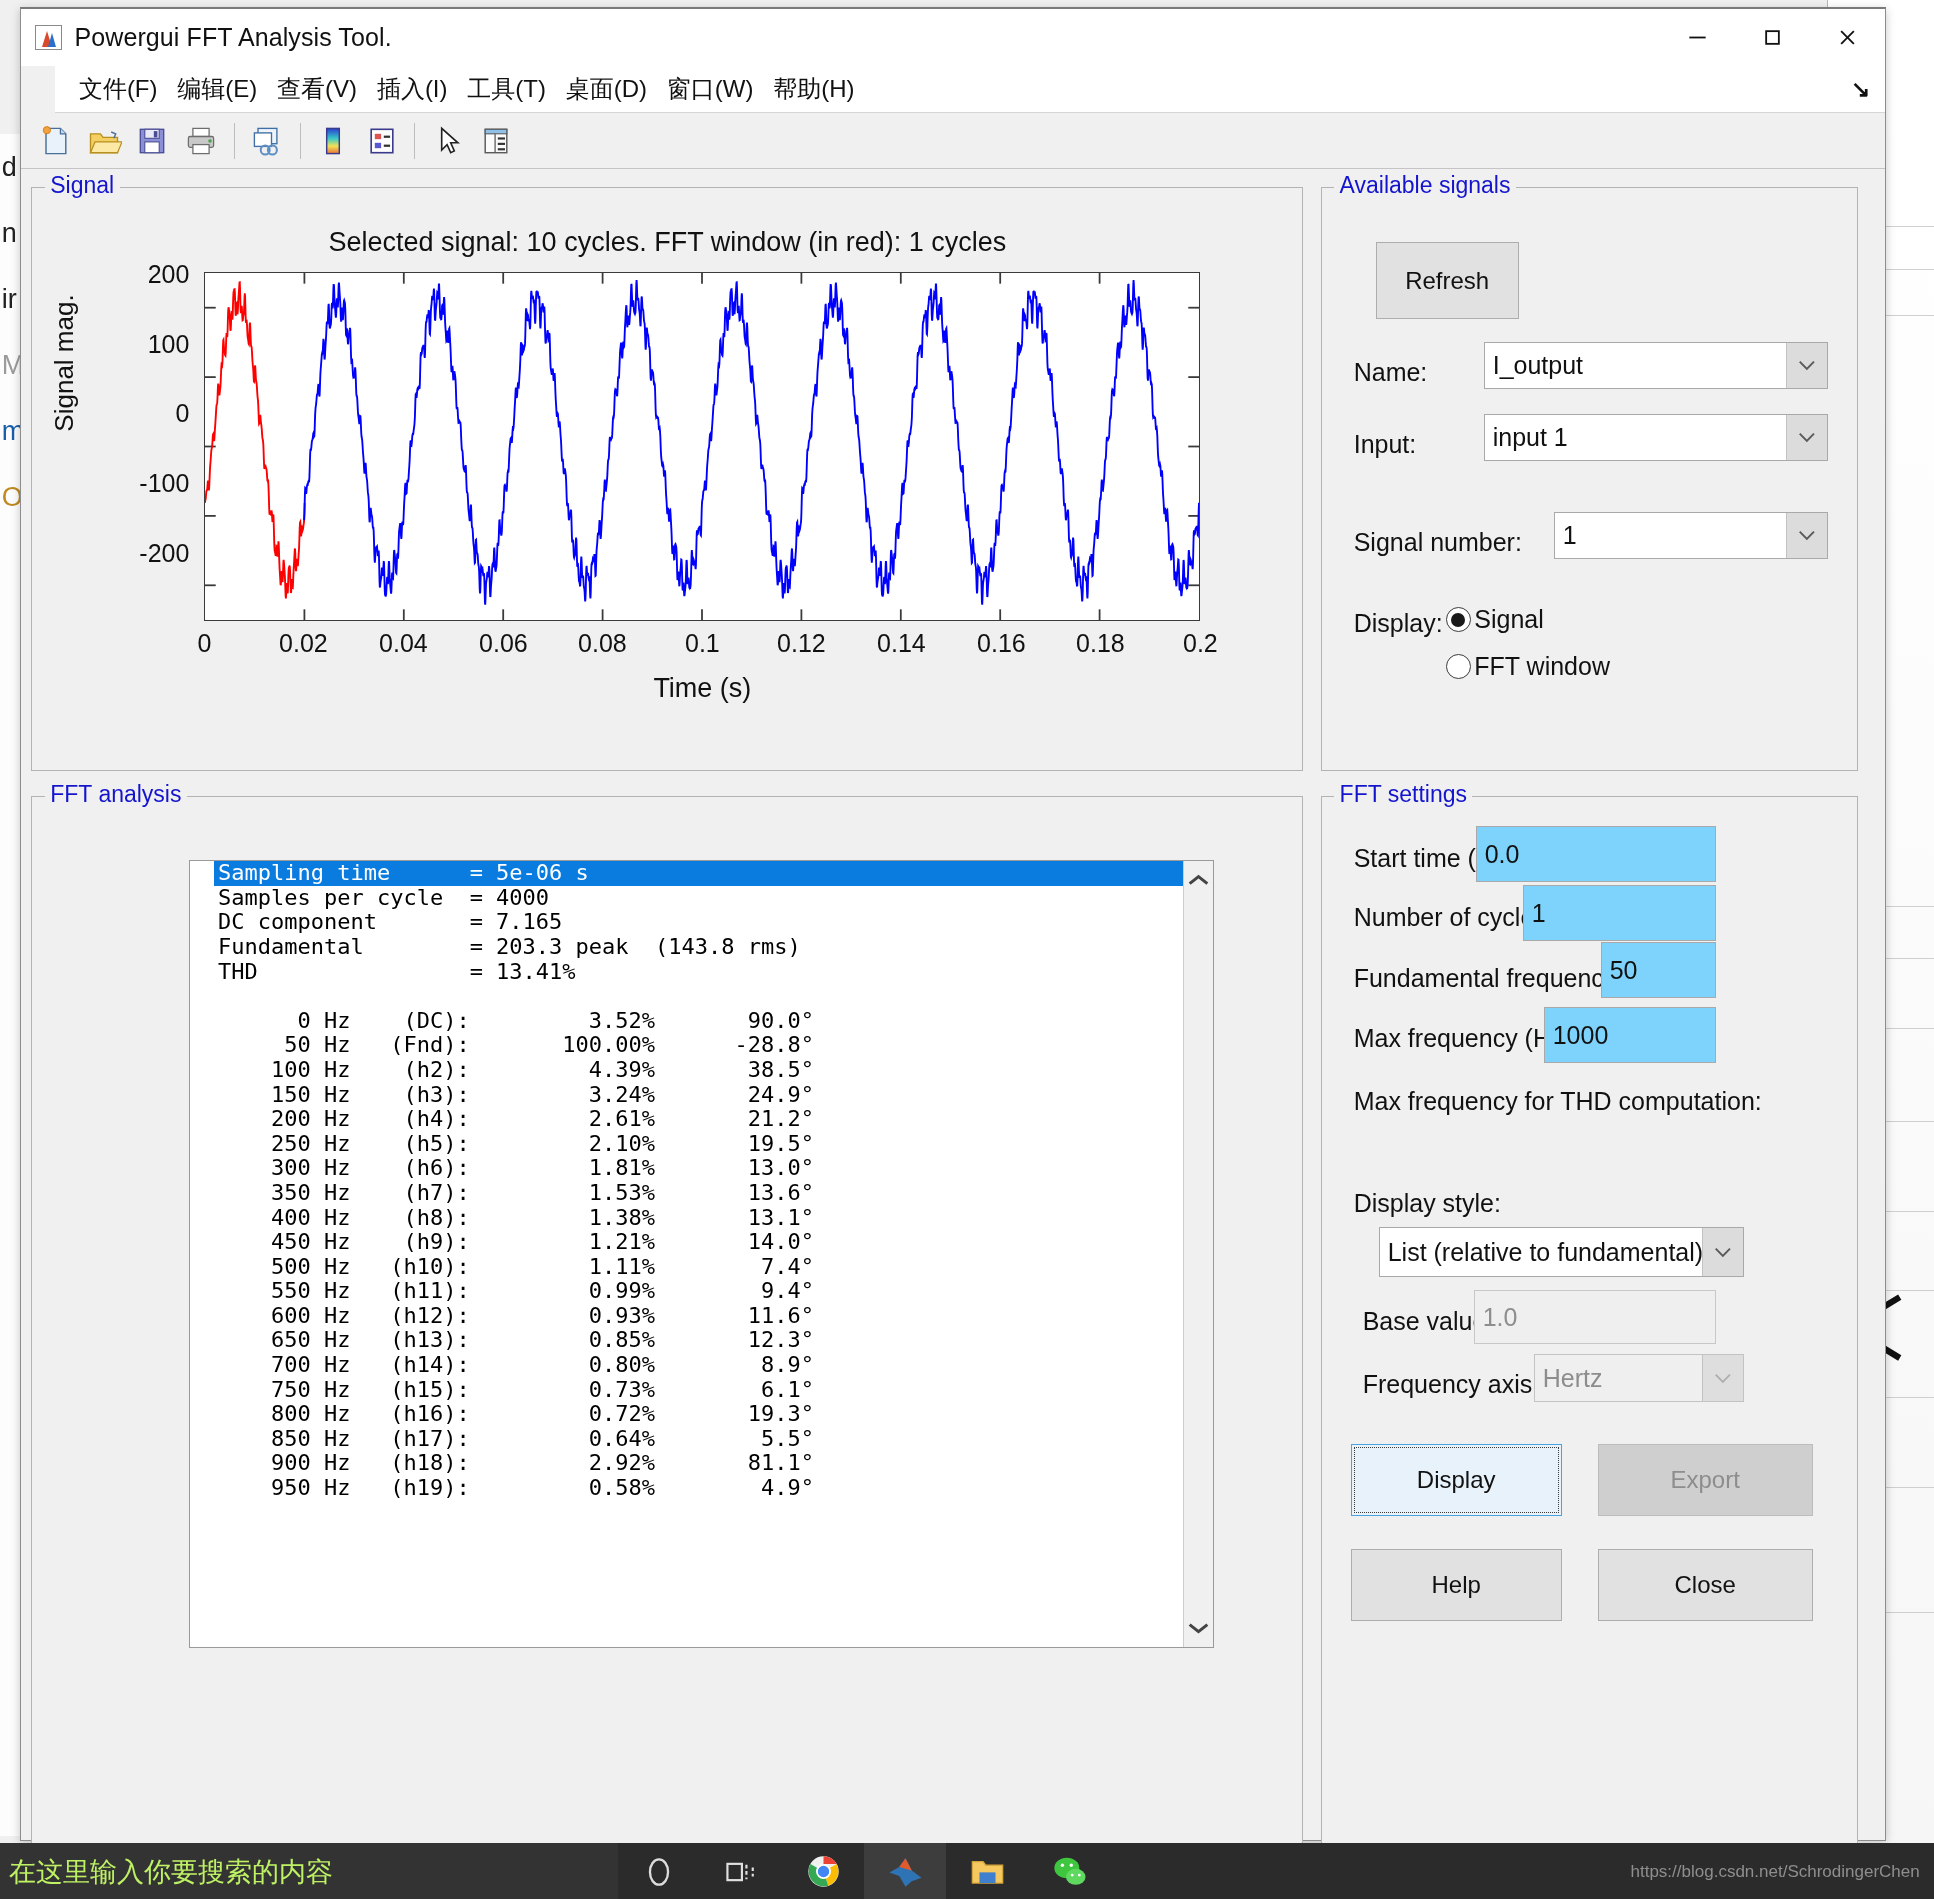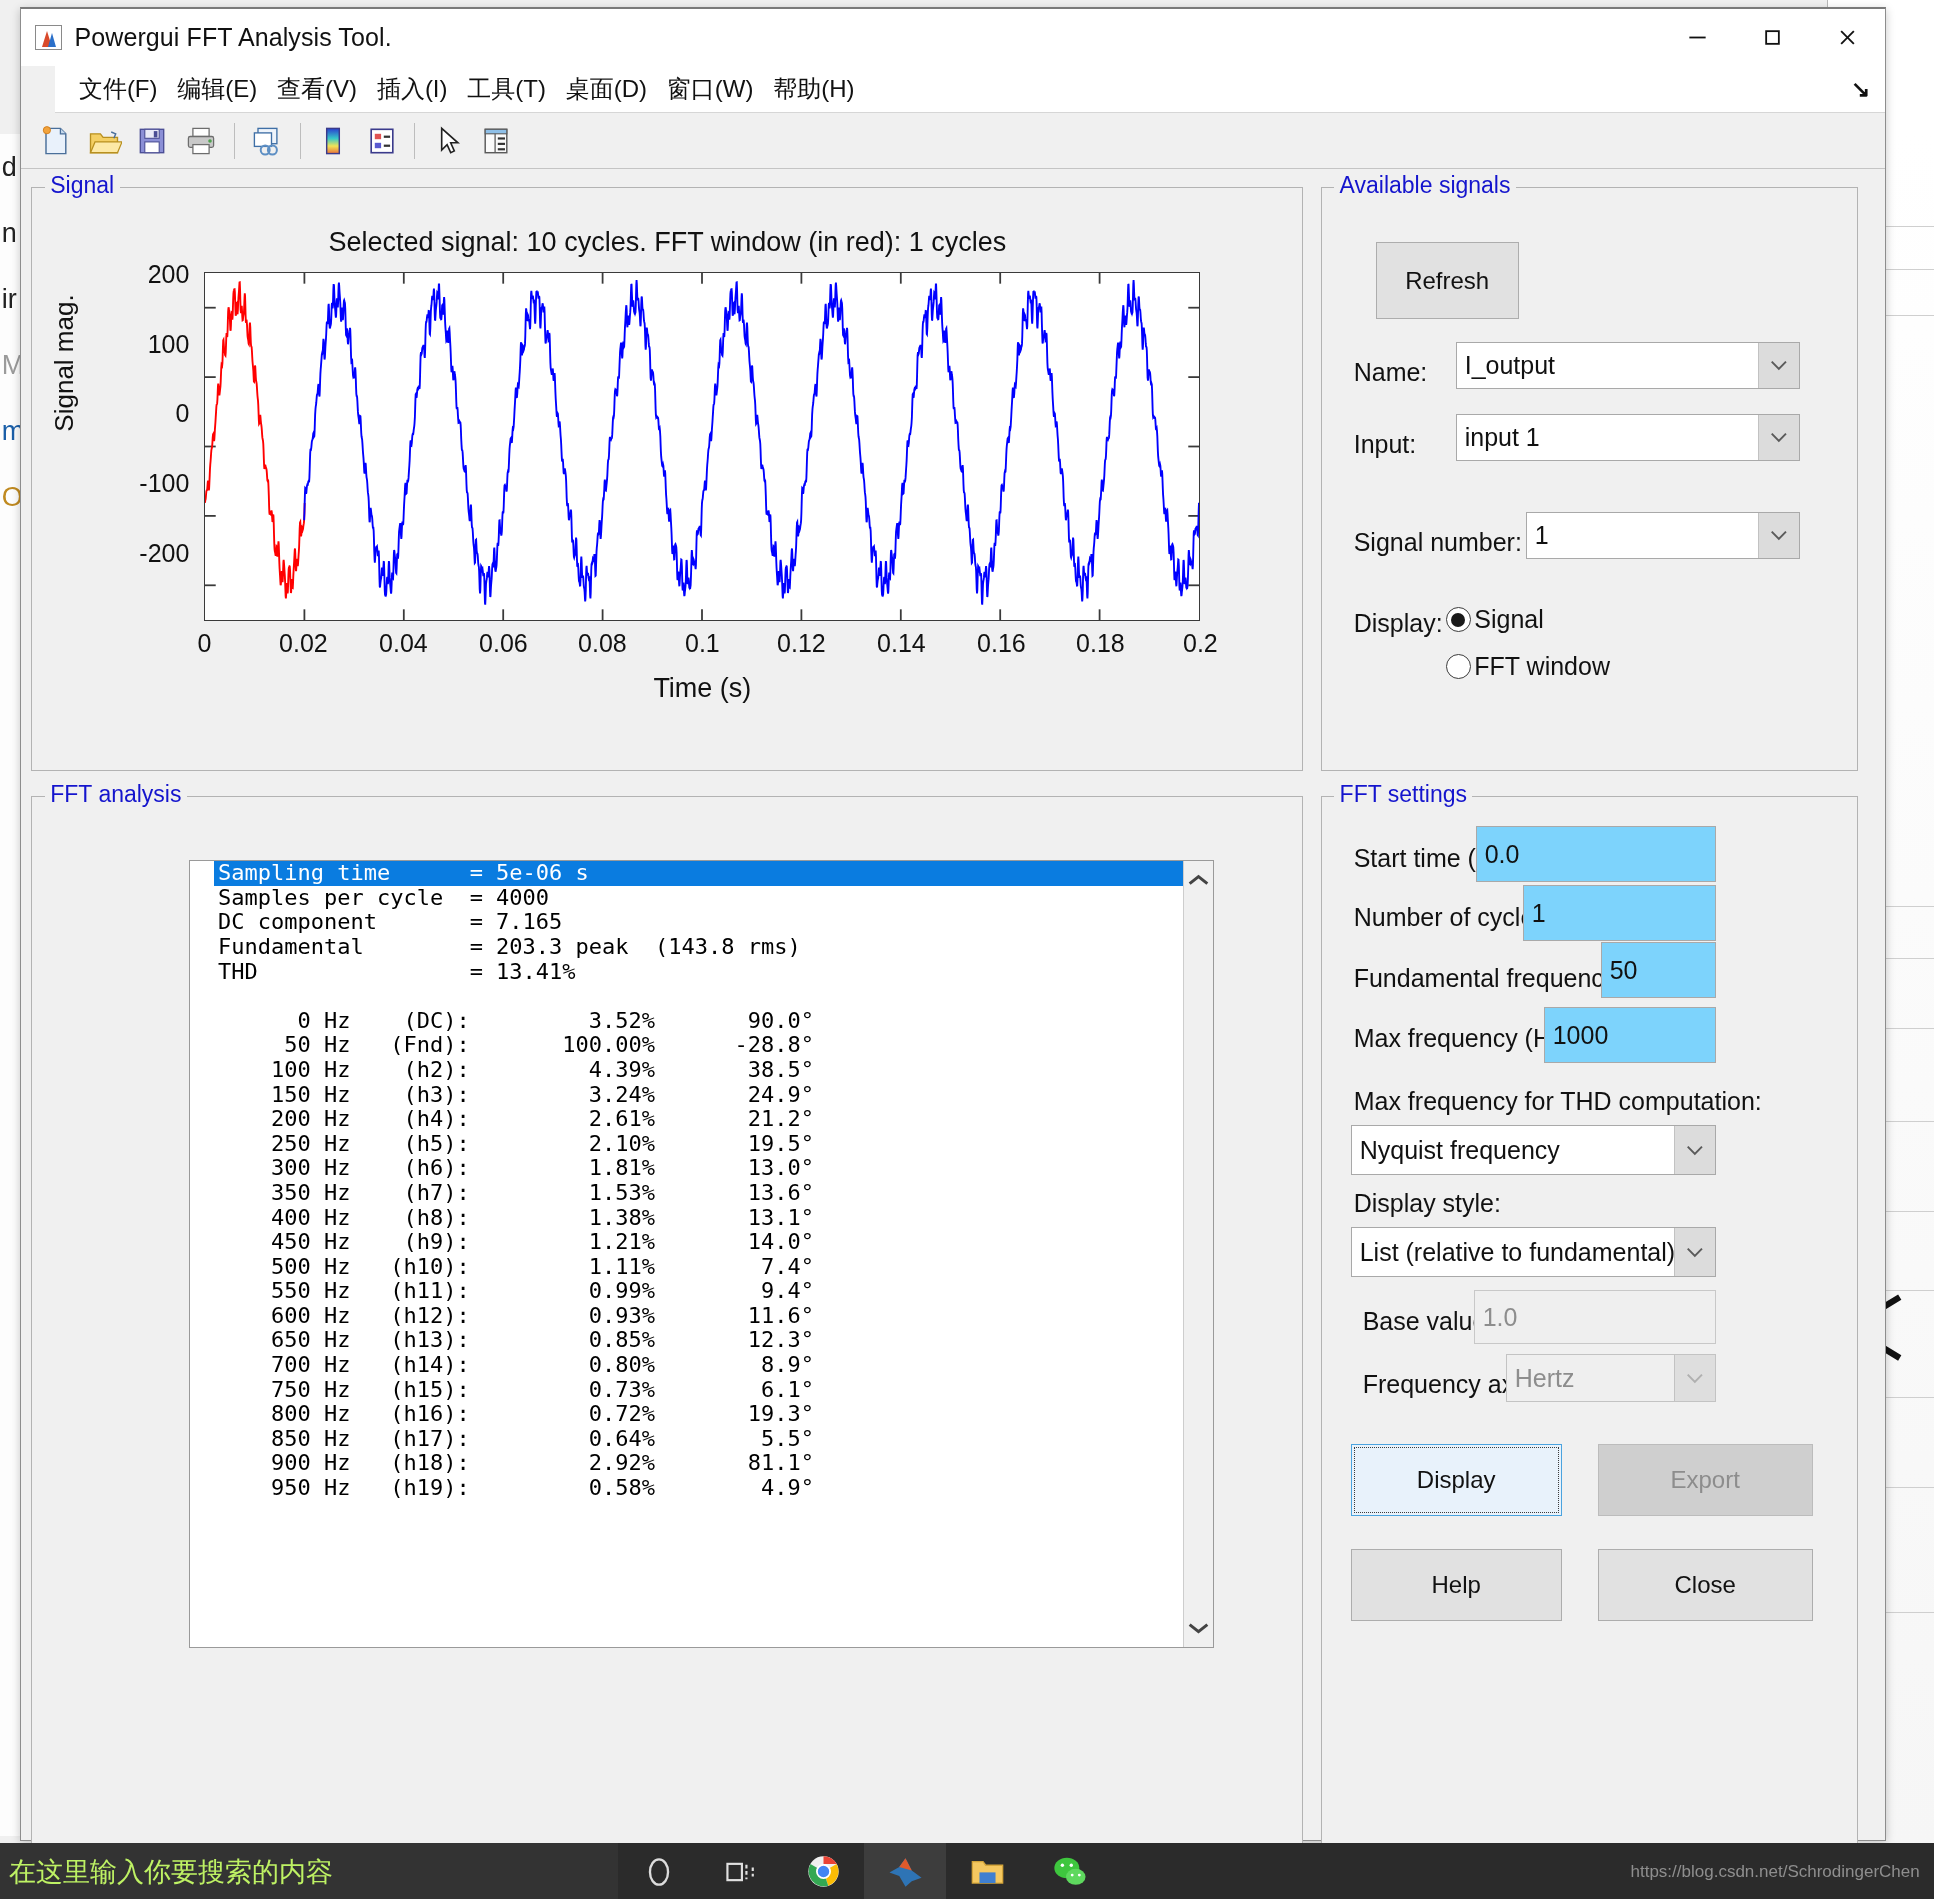--- a/index.html
+++ b/index.html
@@ -170,21 +170,21 @@
   .btn[data-disabled="true"] { color: #8d8d8d; background: #cfcfcf; border-color: #bcbcbc; }
   .btn.focused { background: #e8f2fb; border: 0.9px solid #4aa3df; outline: 1.8px dotted #3b3b3b; outline-offset: -4.5px; }
 
   #refresh-btn { position: absolute; left: 54px; top: 54px; width: 143px; height: 77px; }
 
   .field-label {
     position: absolute; font-size: 25px; color: #111; white-space: nowrap;
   }
   .combo {
     position: absolute; background: #ffffff; border: 0.9px solid #a9a9a9;
-    display: flex; align-items: center;
+    display: flex; align-items: center; margin-left: 28px;
   }
   .combo .combo-value {
     flex: 1; font-size: 25px; color: #111; padding-left: 8px; white-space: nowrap; overflow: hidden;
   }
   .combo .combo-arrow {
     width: 41px; height: 100%; background: #dcdcdc; border-left: 0.9px solid #c2c2c2;
     display: flex; align-items: center; justify-content: center;
   }
   .combo[data-disabled="true"] { background: #efefef; border-color: #c3c3c3; }
   .combo[data-disabled="true"] .combo-value { color: #8d8d8d; }
@@ -561,28 +561,20 @@
       <div class="textfield" style="left:279px; top:145px; width:115px; height:56px">
         <span>50</span>
       </div>
 
       <div class="field-label" style="left:32px; top:227px">Max frequency (Hz):</div>
       <div class="textfield" style="left:222px; top:210px; width:172px; height:56px">
         <span>1000</span>
       </div>
 
       <div class="field-label" style="left:32px; top:290px">Max frequency for THD computation:</div>
-      <div class="combo" style="left:29px; top:328px; width:365px; height:50px">
-        <div class="combo-value">Nyquist frequency</div>
-        <div class="combo-arrow">
-          <svg width="19.7" height="12.5" viewBox="0 0 22 14">
-              <path d="M3 3 L11 11 L19 3" fill="none" stroke="#5a5a5a" stroke-width="2.2"></path>
-            </svg>
-        </div>
-      </div>
 
       <div class="field-label" style="left:32px; top:392px">Display style:</div>
       <div class="combo" style="left:29px; top:430px; width:365px; height:50px">
         <div class="combo-value">List (relative to fundamental)</div>
         <div class="combo-arrow">
           <svg width="19.7" height="12.5" viewBox="0 0 22 14">
               <path d="M3 3 L11 11 L19 3" fill="none" stroke="#5a5a5a" stroke-width="2.2"></path>
             </svg>
         </div>
       </div>

